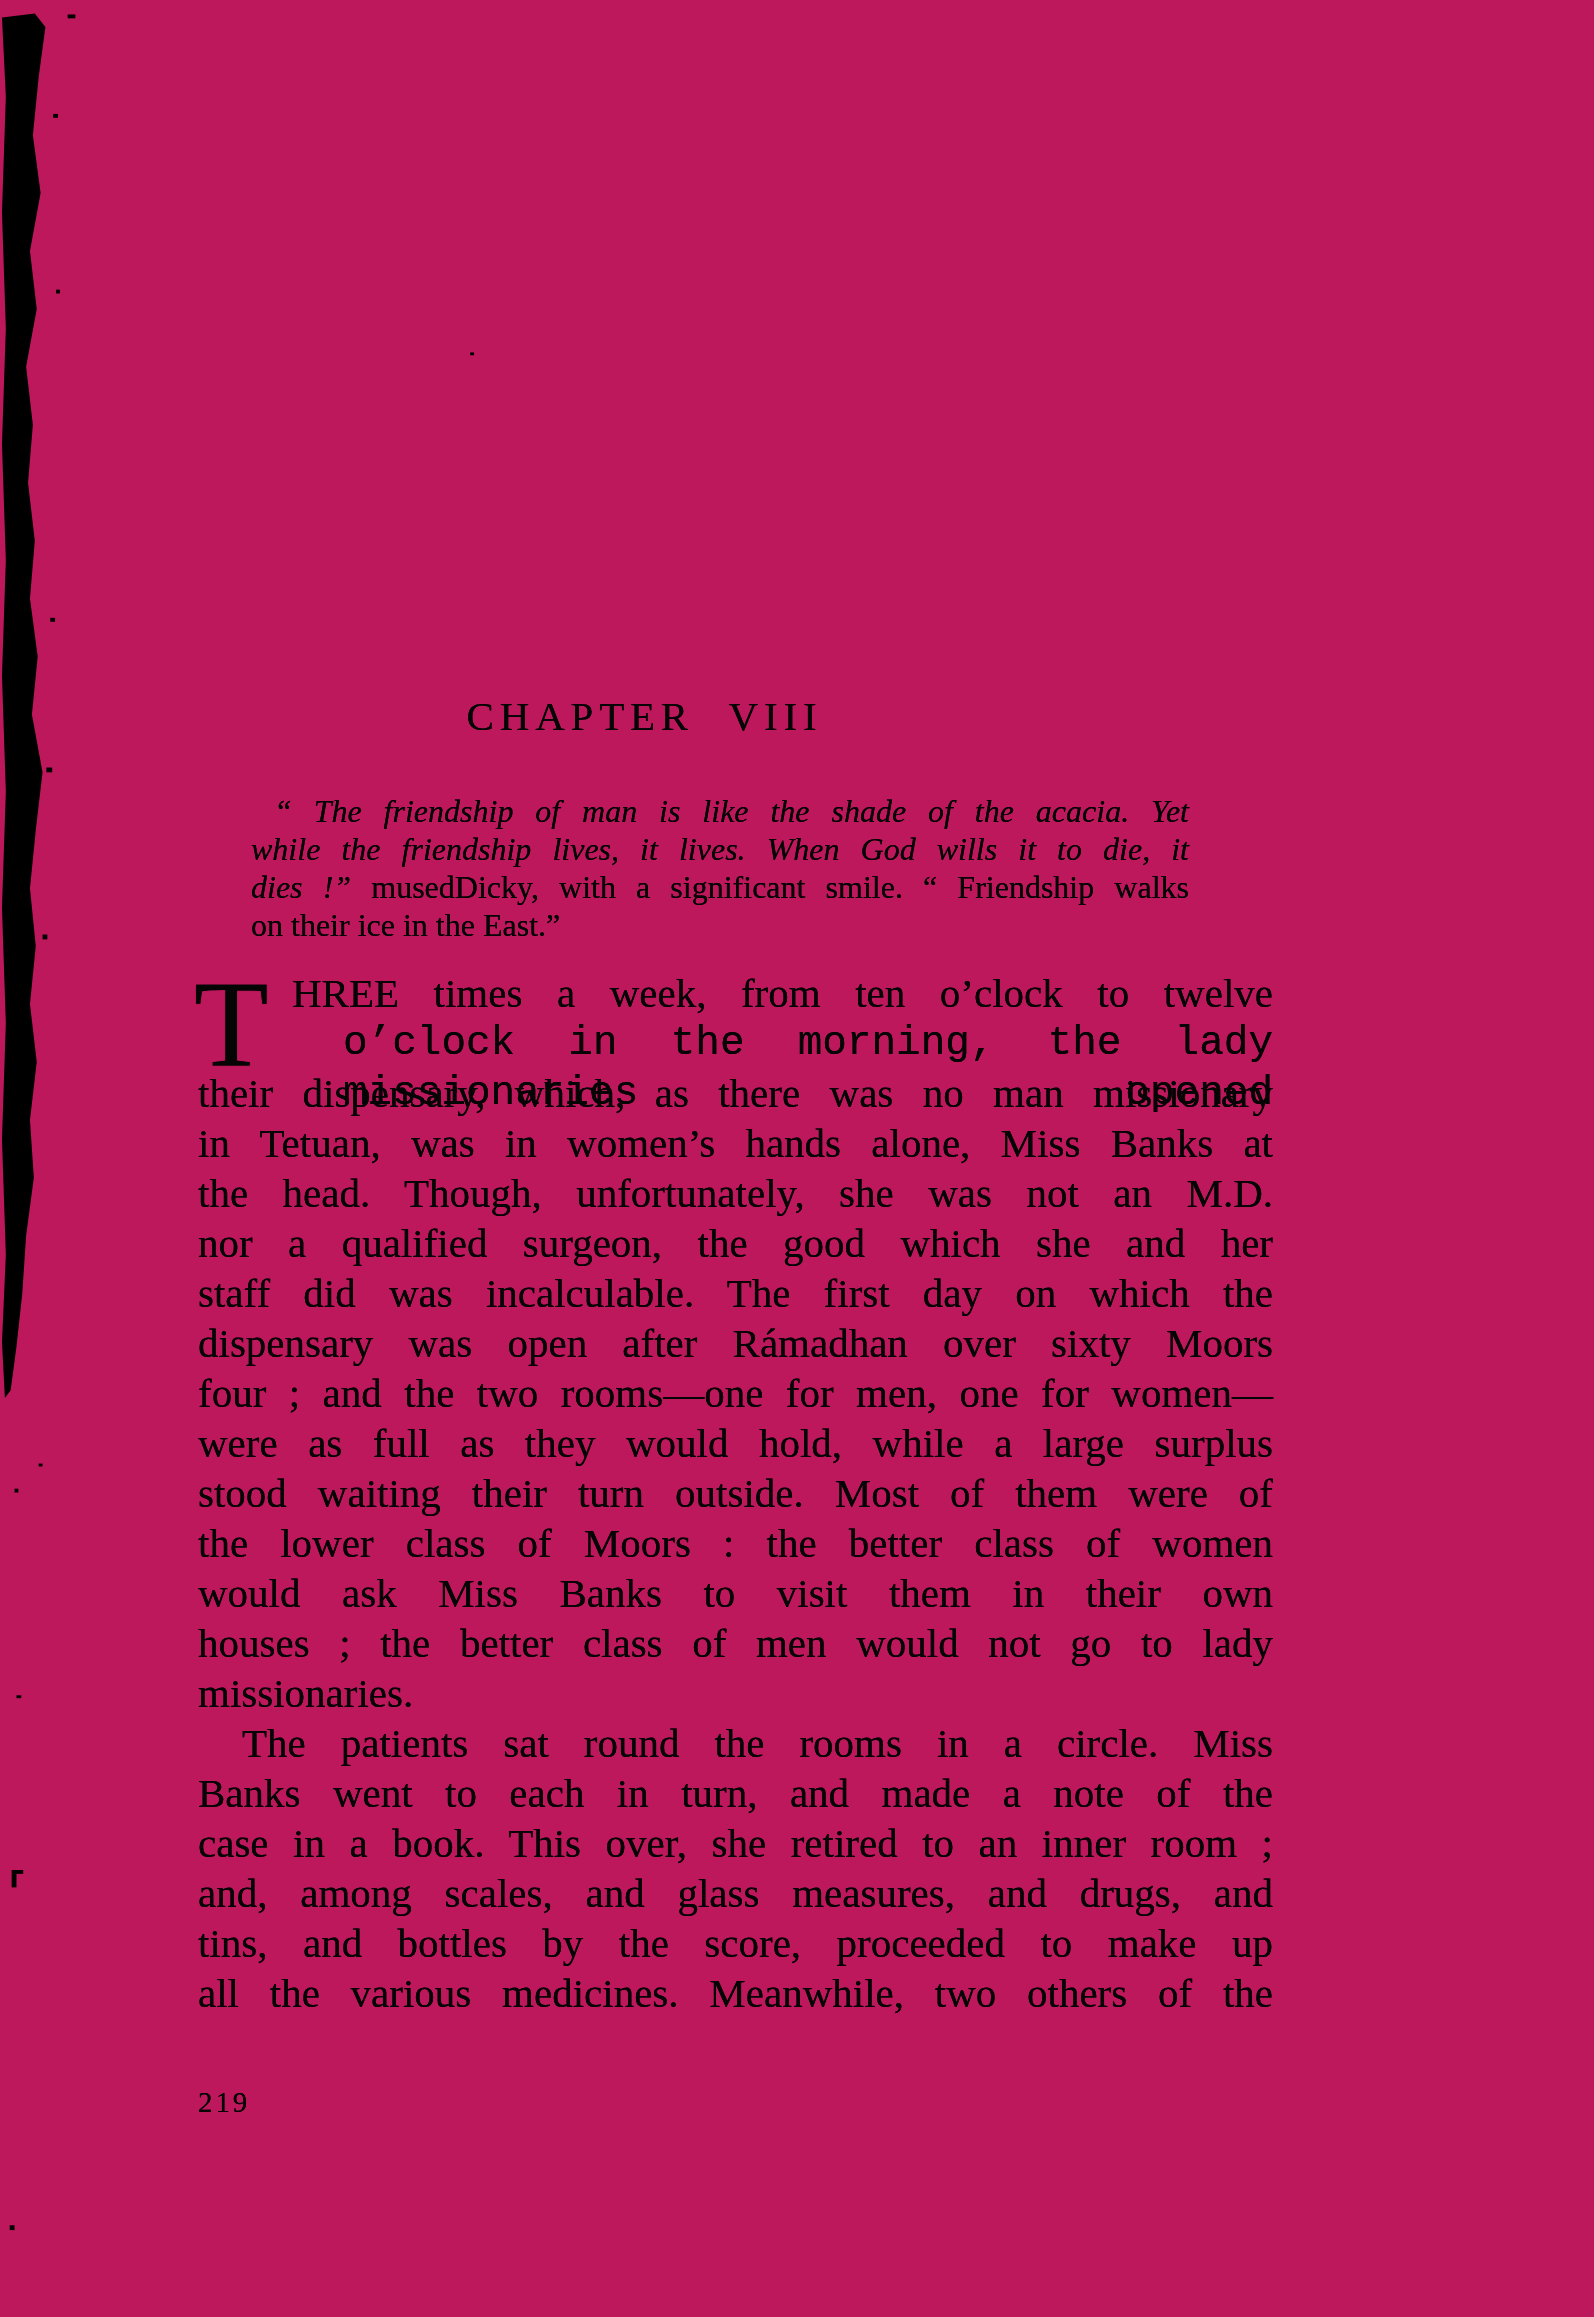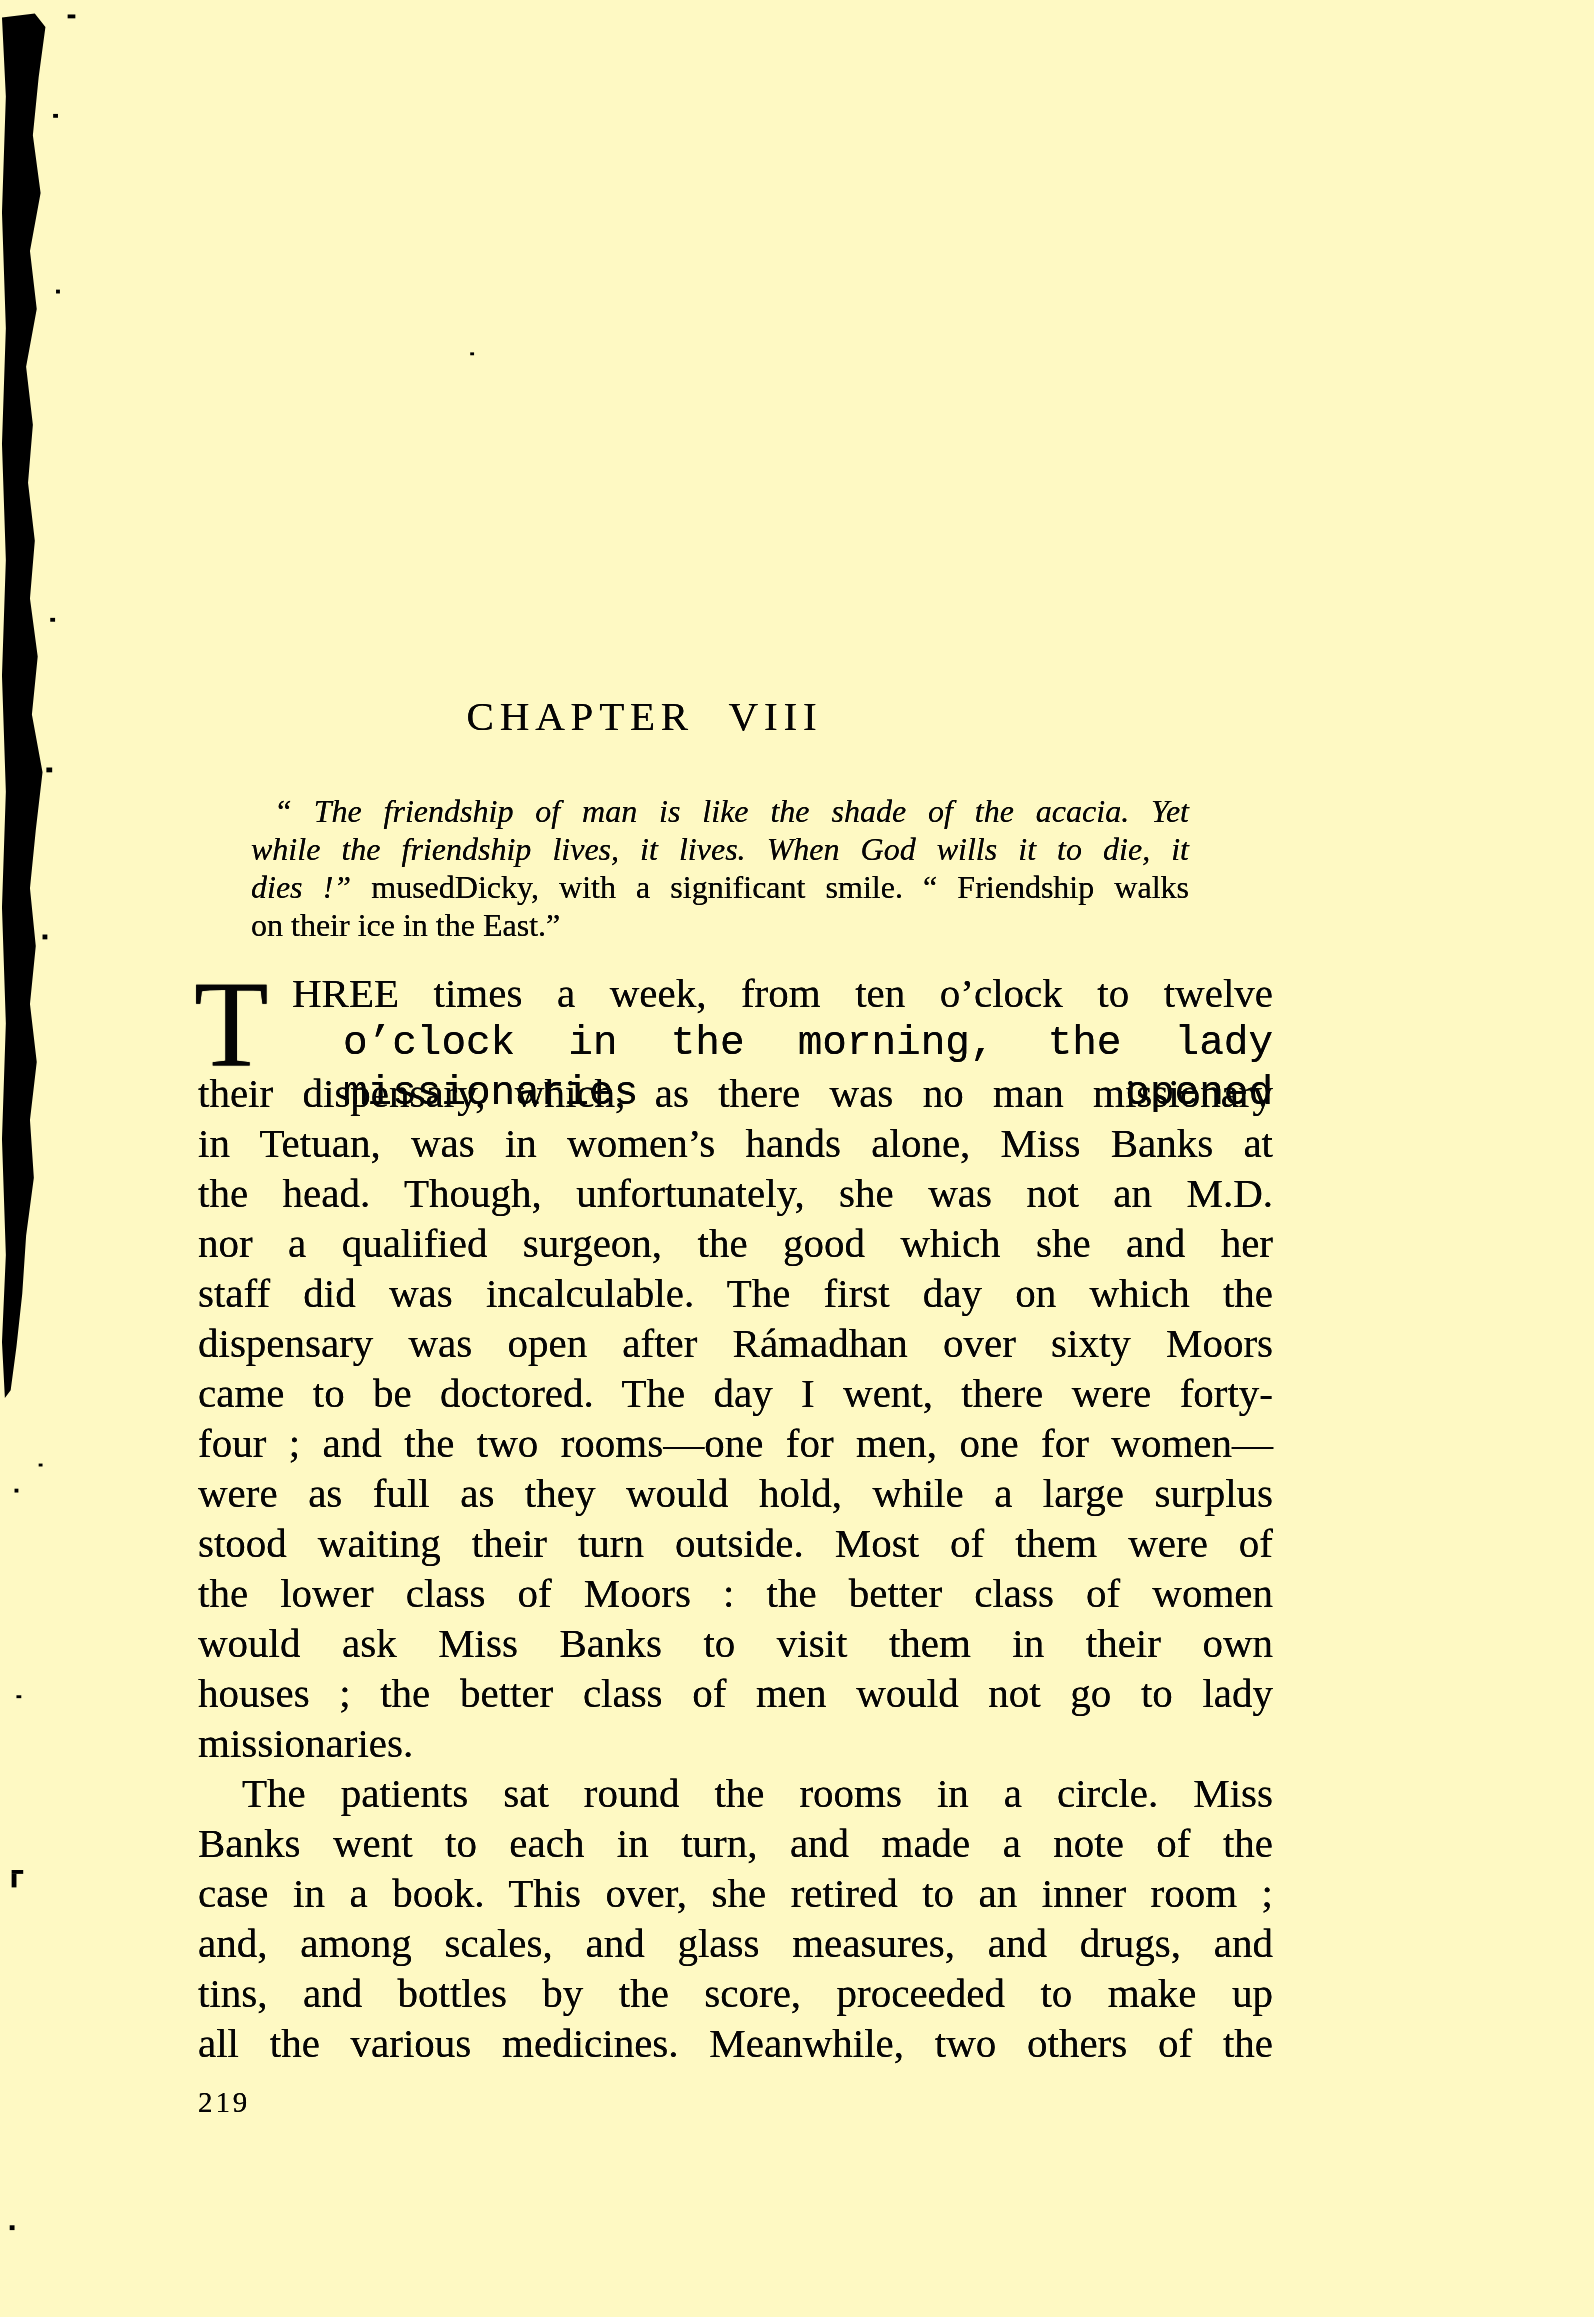--- a/index.html
+++ b/index.html
@@ -4,21 +4,21 @@
 <style>
   html, body {
     margin: 0;
     padding: 0;
     background: #ffffff;
   }
   .page {
     position: relative;
     width: 1594px;
     height: 2317px;
-    background: #fef9c3;
+    background: #be185d;
     overflow: hidden;
     font-family: "Liberation Serif", "DejaVu Serif", serif;
     color: #050505;
   }
   .scan-artifacts {
     position: absolute;
     left: 0;
     top: 0;
     pointer-events: none;
   }
@@ -139,21 +139,20 @@
 
   <div class="body-text">
     <div class="bline jline p1l1">HREE times a week, from ten o’clock to twelve</div>
     <div class="bline jline p1l2">o’clock in the morning, the lady missionaries opened</div>
     <div class="bline jline">their dispensary, which, as there was no man missionary</div>
     <div class="bline jline">in Tetuan, was in women’s hands alone, Miss Banks at</div>
     <div class="bline jline">the head.  Though, unfortunately, she was not an M.D.</div>
     <div class="bline jline">nor a qualified surgeon, the good which she and her</div>
     <div class="bline jline">staff did was incalculable.  The first day on which the</div>
     <div class="bline jline">dispensary was open after Rámadhan over sixty Moors</div>
-    <div class="bline jline">came to be doctored.  The day I went, there were forty-</div>
     <div class="bline jline">four ; and the two rooms—one for men, one for women—</div>
     <div class="bline jline">were as full as they would hold, while a large surplus</div>
     <div class="bline jline">stood waiting their turn outside.  Most of them were of</div>
     <div class="bline jline">the lower class of Moors :  the better class of women</div>
     <div class="bline jline">would ask Miss Banks to visit them in their own</div>
     <div class="bline jline">houses ; the better class of men would not go to lady</div>
     <div class="bline lline">missionaries.</div>
     <div class="bline jline p2-indent">The patients sat round the rooms in a circle.  Miss</div>
     <div class="bline jline">Banks went to each in turn, and made a note of the</div>
     <div class="bline jline">case in a book.  This over, she retired to an inner room ;</div>

